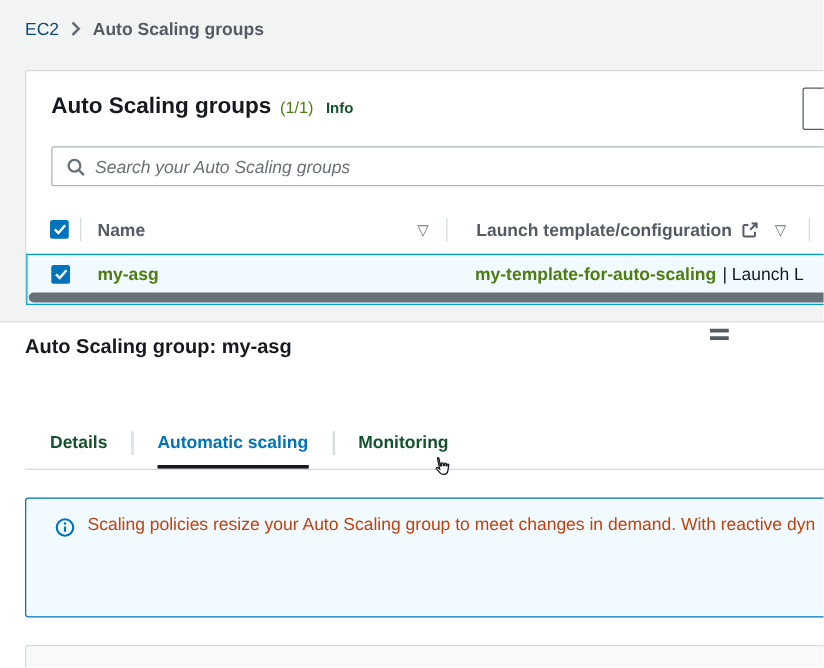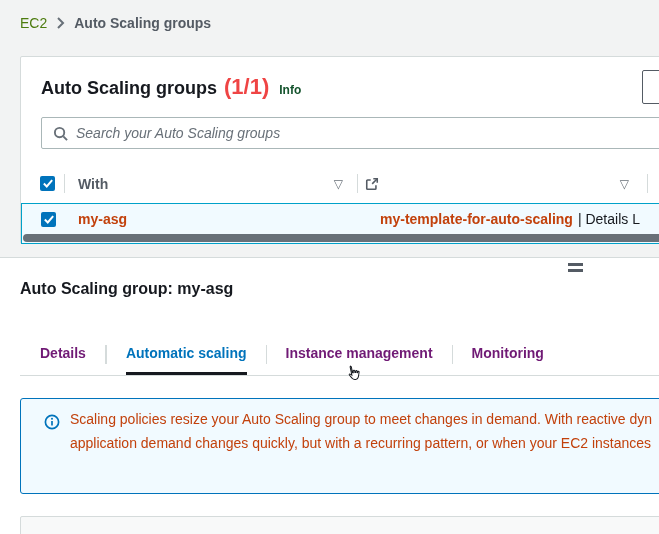--- a/index.html
+++ b/index.html
@@ -7,31 +7,31 @@
   .page {
     position:relative; width:659px; height:534px; overflow:hidden;
     background:#ffffff; font-family:"Liberation Sans", sans-serif; color:#16191f;
   }
   
   .top-section {
     position:absolute; left:0; top:0; width:659px; height:258px;
     background:#f2f3f3; border-bottom:1px solid #d5dbdb;
   }
   .breadcrumb { position:absolute; left:20px; top:15px; display:flex; align-items:center; font-size:14px; }
-  .crumb-link { color:#4d7c0f; text-decoration:none; cursor:pointer; }
+  .crumb-link { color:#0c4a6e; text-decoration:none; cursor:pointer; }
   .crumb-sep { margin:0 9px; display:flex; align-items:center; }
   .crumb-current { color:#545b64; font-weight:700; }
 
   .card1 {
     position:absolute; left:20px; top:56px; width:700px; height:188px;
     background:#ffffff; border:1px solid #d5dbdb; border-radius:2px;
   }
   .card1-header { position:absolute; left:20px; top:17px; display:flex; align-items:baseline; }
   .card1-title { font-size:18px; font-weight:700; color:#16191f; }
-  .card1-count { font-size:22px; font-weight:700; color:#ef4444; margin-left:7px; }
+  .card1-count { font-size:13px; font-weight:400; color:#4d7c0f; margin-left:7px; }
   .card1-info { font-size:12px; font-weight:700; color:#14532d; margin-left:10px; text-decoration:none; cursor:pointer; }
   .refresh-btn {
     position:absolute; left:621px; top:13px; width:42px; height:34px;
     background:#fff; border:1px solid #545b64; border-radius:2px;
     display:flex; align-items:center; justify-content:flex-end; padding-right:4px; cursor:pointer;
   }
   .search-box {
     position:absolute; left:20px; top:60px; width:660px; height:32px;
     background:#fff; border:1px solid #aab7b8; border-radius:2px;
     display:flex; align-items:center;
@@ -62,39 +62,39 @@
   .ext-link { margin-left:7px; display:flex; }
   .col-launch .sort-arrow { margin-left:auto; margin-right:18px; }
 
   .trow {
     position:absolute; left:0; top:146px; width:700px; height:41px;
     background:#f1faff;
     border-top:1px solid #00a1c9; border-bottom:1px solid #00a1c9; border-left:1px solid #00a1c9;
     display:flex; align-items:flex-start; font-size:14px;
   }
   .trow .cell-inner { display:flex; align-items:center; height:30px; }
-  .row-link { color:#c2410c; font-weight:700; text-decoration:none; cursor:pointer; }
+  .row-link { color:#4d7c0f; font-weight:700; text-decoration:none; cursor:pointer; }
   .cell-name-link { margin-left:13px; }
   .cell-launch-text { margin-left:23px; white-space:nowrap; overflow:hidden; }
   .launch-suffix { color:#16191f; font-weight:400; margin-left:5px; }
   .hscrollbar {
     position:absolute; left:2px; top:177px; width:695px; height:8px;
     background:#687078; border-radius:4px; cursor:pointer;
   }
 
   
   .split-panel { position:absolute; left:0; top:258px; width:659px; height:276px; background:#ffffff; }
   .drag-handle { position:absolute; left:568px; top:5px; cursor:row-resize; }
   .drag-handle .bar { width:15px; height:3px; background:#545b64; margin-bottom:3px; }
-  .panel-title { position:absolute; left:20px; top:22px; font-size:16px; font-weight:700; color:#16191f; }
+  .panel-title { position:absolute; left:20px; top:11px; font-size:16px; font-weight:700; color:#16191f; }
 
   .tabs { position:absolute; left:20px; top:75px; height:42px; display:flex; align-items:stretch; }
   .tab {
     display:flex; align-items:center; margin:0 19px; font-size:14px; font-weight:700;
-    color:#701a75; border-bottom:3px solid transparent; cursor:pointer; white-space:nowrap;
+    color:#14532d; border-bottom:3px solid transparent; cursor:pointer; white-space:nowrap;
   }
   .tab:first-child { margin-left:20px; }
   .tab.active { color:#0073bb; border-bottom-color:#16191f;text-align:right; }
   .tab-div { width:1px; background:#d5dbdb; align-self:center; height:19px; flex:none; }
   .tabs-border { position:absolute; left:20px; top:117px; width:660px; height:1px; background:#d5dbdb; }
 
   .cursor-icon { position:absolute; left:344px; top:105px; transform:rotate(-12deg); pointer-events:none; }
 
   .alert {
     position:absolute; left:20px; top:140px; width:700px; height:96px;
@@ -150,25 +150,26 @@
       <div class="thead">
         <div class="col-select">
           <span class="checkbox">
             <svg width="10" height="9" viewBox="0 0 12 10">
                 <path d="M1 5l3.5 3.5L11 1" fill="none" stroke="#fff" stroke-width="2.4"></path>
               </svg>
           </span>
         </div>
         <div class="vdiv"></div>
         <div class="col-name">
-          <span class="hdr-label-name">With</span>
+          <span class="hdr-label-name">Name</span>
           <span class="sort-arrow">▽</span>
         </div>
         <div class="vdiv"></div>
         <div class="col-launch">
+          <span class="hdr-label-launch">Launch template/configuration</span>
           <span class="ext-link">
             <svg width="14" height="14" viewBox="0 0 16 16">
                 <path d="M12.5 9.5v3.5a1 1 0 0 1-1 1H3a1 1 0 0 1-1-1V4.5a1 1 0 0 1 1-1h3.5" fill="none" stroke="#545b64" stroke-width="1.8"></path>
                 <path d="M9.5 2h4.5v4.5" fill="none" stroke="#545b64" stroke-width="1.8"></path>
                 <path d="M14 2L8.2 7.8" fill="none" stroke="#545b64" stroke-width="1.8"></path>
               </svg>
           </span>
           <span class="sort-arrow">▽</span>
         </div>
         <div class="vdiv"></div>
@@ -180,21 +181,21 @@
             <svg width="10" height="9" viewBox="0 0 12 10">
                 <path d="M1 5l3.5 3.5L11 1" fill="none" stroke="#fff" stroke-width="2.4"></path>
               </svg>
           </span>
         </div>
         <div class="col-name cell-inner">
           <a class="row-link cell-name-link">my-asg</a>
         </div>
         <div class="col-launch cell-inner" style="width:330px;">
           <span class="cell-launch-text">
-            <a class="row-link">my-template-for-auto-scaling</a><span class="launch-suffix">| Details L</span>
+            <a class="row-link">my-template-for-auto-scaling</a><span class="launch-suffix">| Launch L</span>
           </span>
         </div>
       </div>
 
       <div class="hscrollbar"></div>
 
     </div>
   </div>
 
   <div class="split-panel">
@@ -205,21 +206,20 @@
     </div>
 
     <div class="panel-title">Auto Scaling group: my-asg</div>
 
     <div class="tabs">
       <div class="tab">Details</div>
       <div class="tab-div"></div>
       <div class="tab-div"></div>
       <div class="tab active">Automatic scaling</div>
       <div class="tab-div"></div>
-      <div class="tab">Instance management</div>
       <div class="tab-div"></div>
       <div class="tab">Monitoring</div>
     </div>
     <div class="tabs-border"></div>
 
     <div class="cursor-icon">
       <svg width="20" height="22" viewBox="0 0 24 26">
         <path d="M9.8 2.9c.7 0 1.3.5 1.3 1.2v7l.9.2.4-2.2c.1-.8 1.8-.6 1.7.3l-.2 2.1.8.2.6-1.7c.3-.9 1.8-.4 1.5.5l-.5 1.7.7.3.6-1.1c.4-.8 1.7-.2 1.4.6-.6 1.8-1.5 4-2.1 5.5-.6 1.5-1.9 2.4-3.7 2.4-2.2 0-3.3-1-4.1-2.6l-2.3-4.2c-.4-.8.7-1.6 1.3-.9l1.6 1.7V4.1c0-.7.5-1.2 1.1-1.2z" fill="#ffffff" stroke="#16191f" stroke-width="1.2"></path>
       </svg>
     </div>
@@ -227,20 +227,19 @@
     <div class="alert">
       <span class="alert-icon">
         <svg width="16" height="16" viewBox="0 0 16 16">
             <circle cx="8" cy="8" r="6.6" fill="none" stroke="#0073bb" stroke-width="1.7"></circle>
             <line x1="8" y1="7.1" x2="8" y2="11.4" stroke="#0073bb" stroke-width="1.7"></line>
             <circle cx="8" cy="4.7" r="1" fill="#0073bb"></circle>
           </svg>
       </span>
       <div class="alert-text">
         <div class="alert-line">Scaling policies resize your Auto Scaling group to meet changes in demand. With reactive dyn</div>
-        <div class="alert-line">application demand changes quickly, but with a recurring pattern, or when your EC2 instances</div>
       </div>
     </div>
 
     <div class="card2"></div>
 
   </div>
 </div>
 
 </body></html>

